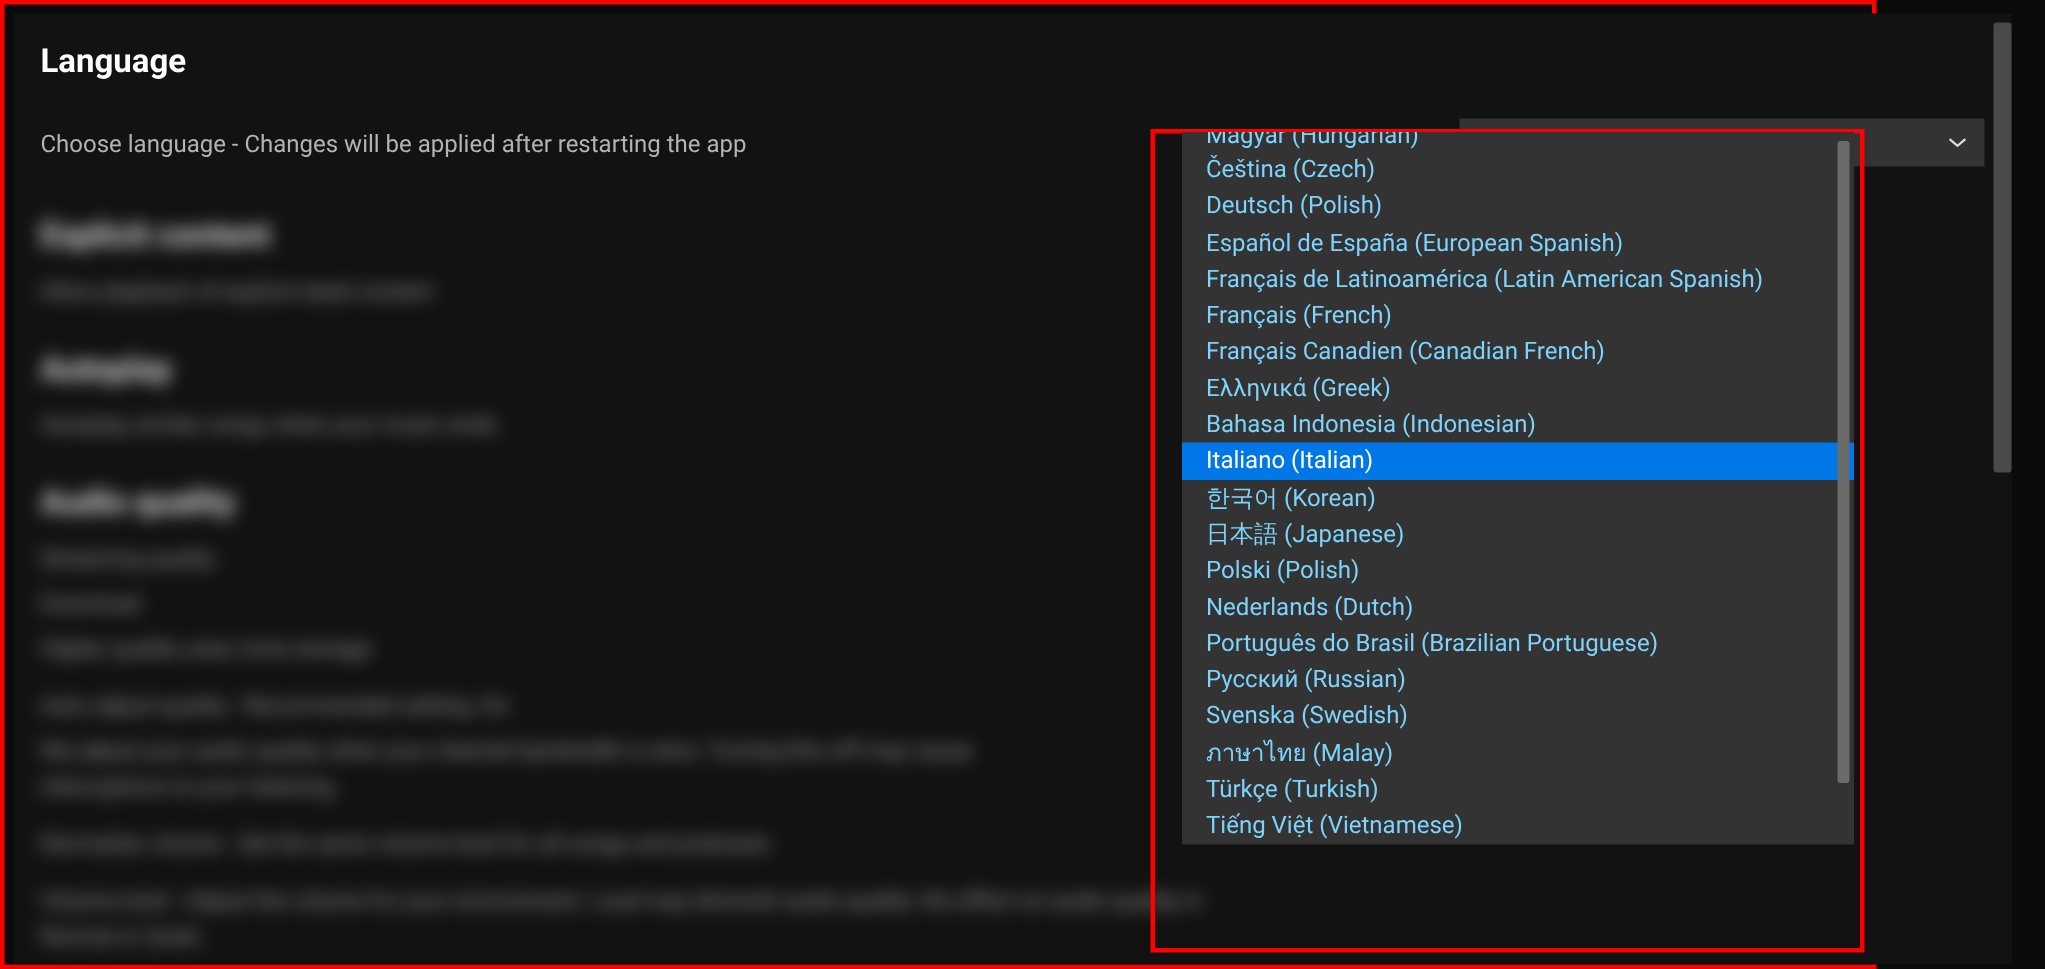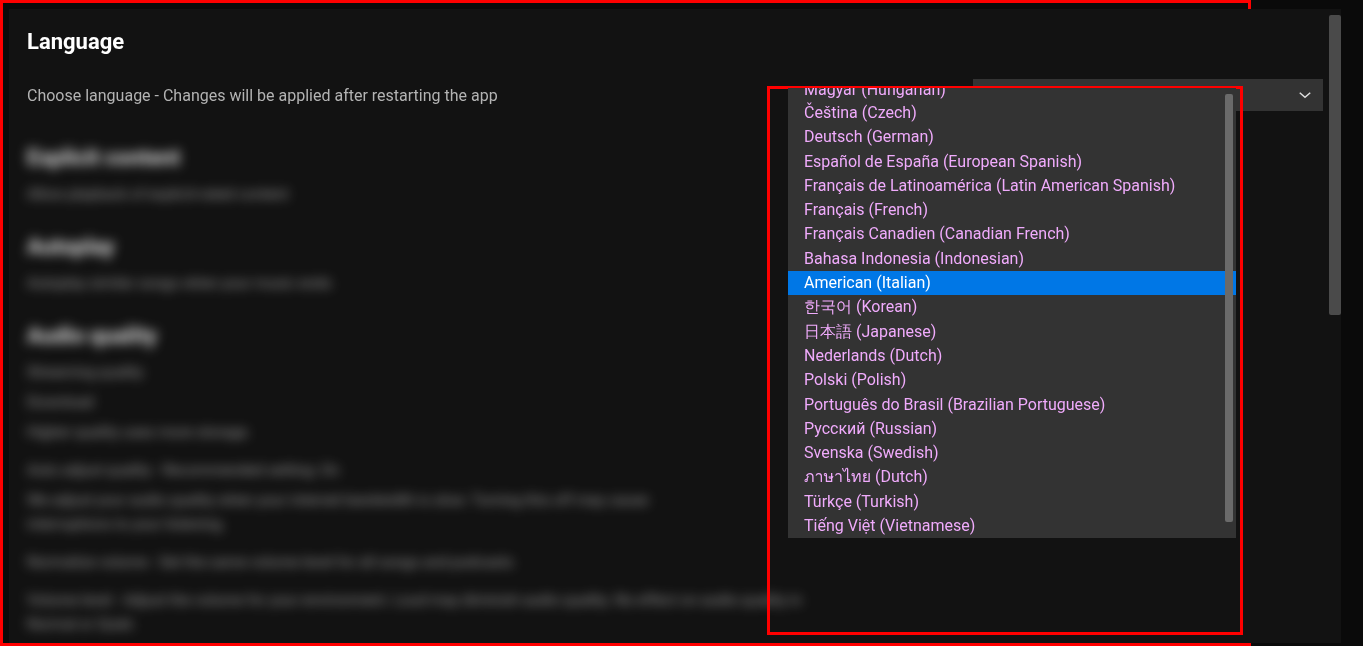--- a/index.html
+++ b/index.html
@@ -77,21 +77,21 @@
     max-height: 530px;
     overflow: hidden;
   }
   .dropdown-inner {
     position: relative;
   }
   .opt {
     height: 24.3px;
     line-height: 24.3px;
     font-size: 16px;
-    color: #f0abfc;
+    color: #7dd3fc;
     padding-left: 16px;
     white-space: nowrap;
     overflow: hidden;
     cursor: pointer;
   }
   .opt.cut { height: 13px; line-height: 4px; }
   .opt.highlight {
     background: #0077e6;
     color: #fff;
   }
@@ -171,35 +171,36 @@
       <div class="bs-line" style="max-width:820px;margin-top:14px">Volume level - Adjust the volume for your environment. Loud may diminish audio quality. No effect on audio quality in Normal or Quiet.</div>
     </div>
 
     <div class="page-scroll"></div>
   </div>
 
   <div class="dropdown">
     <div class="dropdown-inner" id="dd-inner">
         <div class="opt cut">Magyar (Hungarian)</div>
         <div class="opt">Čeština (Czech)</div>
-        <div class="opt">Deutsch (German)</div>
+        <div class="opt">Deutsch (Polish)</div>
         <div class="opt">Español de España (European Spanish)</div>
         <div class="opt">Français de Latinoamérica (Latin American Spanish)</div>
         <div class="opt">Français (French)</div>
         <div class="opt">Français Canadien (Canadian French)</div>
+        <div class="opt">Ελληνικά (Greek)</div>
         <div class="opt">Bahasa Indonesia (Indonesian)</div>
-        <div class="opt highlight">American (Italian)</div>
+        <div class="opt highlight">Italiano (Italian)</div>
         <div class="opt">한국어 (Korean)</div>
         <div class="opt">日本語 (Japanese)</div>
+        <div class="opt">Polski (Polish)</div>
         <div class="opt">Nederlands (Dutch)</div>
-        <div class="opt">Polski (Polish)</div>
         <div class="opt">Português do Brasil (Brazilian Portuguese)</div>
         <div class="opt">Русский (Russian)</div>
         <div class="opt">Svenska (Swedish)</div>
-        <div class="opt">ภาษาไทย (Dutch)</div>
+        <div class="opt">ภาษาไทย (Malay)</div>
         <div class="opt">Türkçe (Turkish)</div>
         <div class="opt">Tiếng Việt (Vietnamese)</div>
       </div>
     <div class="dd-scrollbar"></div>
   </div>
 
   <div class="highlight-box"></div>
 </div>
 
 </body></html>

